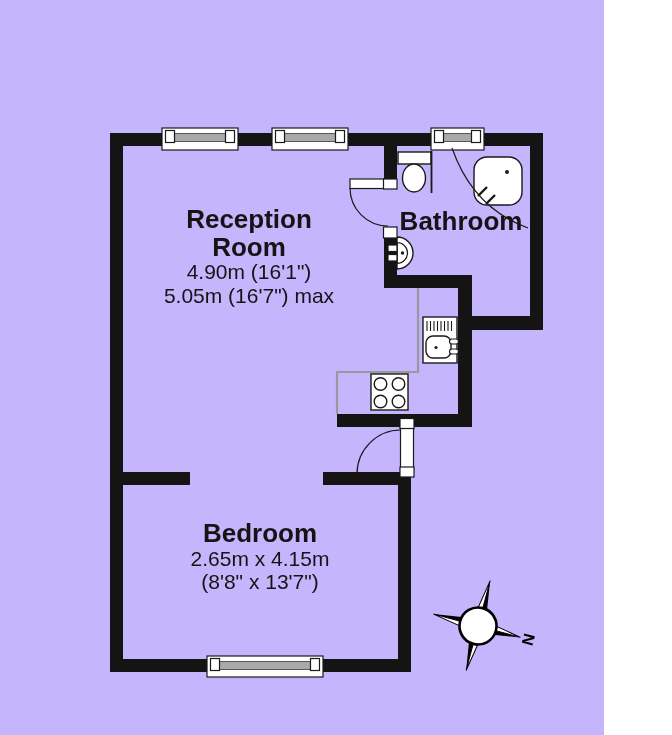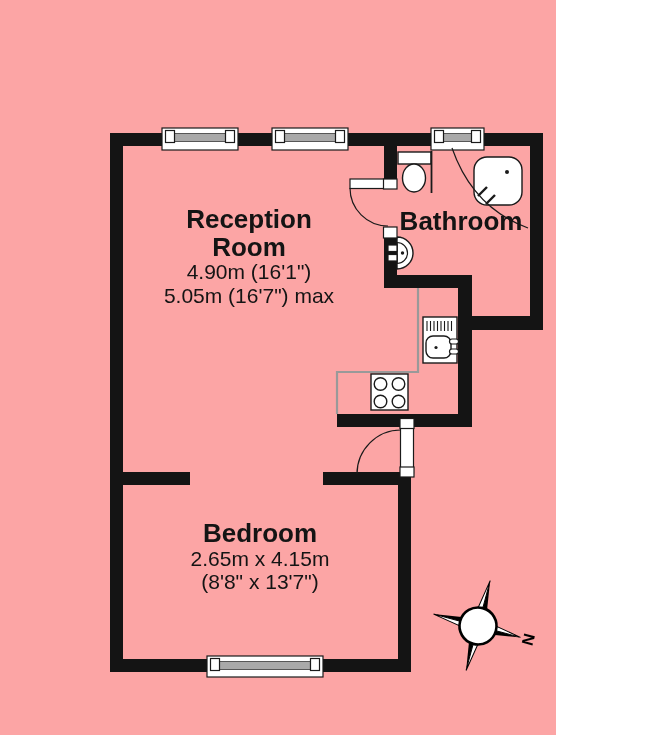--- a/index.html
+++ b/index.html
@@ -1,16 +1,16 @@
 <!DOCTYPE html>
 <html><head>
 <meta charset="utf-8">
 <style>
   html,body{margin:0;padding:0;background:#ffffff;}
-  .page{position:relative;width:556px;height:735px;background:#fca5a5;overflow:hidden;
+  .page{position:relative;width:604px;height:735px;background:#c4b5fd;overflow:hidden;
         font-family:"Liberation Sans", sans-serif;}
   svg{display:block;}
   .room-name{font-family:"Liberation Sans", sans-serif;font-weight:bold;font-size:26px;fill:#141414;}
   .room-dim{font-family:"Liberation Sans", sans-serif;font-size:21px;fill:#141414;}
   .north{font-family:"Liberation Sans", sans-serif;font-weight:bold;font-size:16px;fill:#000;}
   .fix{fill:#ffffff;stroke:#1a1a1a;stroke-width:1.4;}
   .thin{fill:none;stroke:#1a1a1a;stroke-width:1.2;}
   .jamb{fill:#ffffff;stroke:#1a1a1a;stroke-width:1.2;}
   .glass{fill:#a9a9a9;stroke:#4a4a4a;stroke-width:0.9;}
   .winbox{fill:#ffffff;stroke:#1a1a1a;stroke-width:1.2;}

